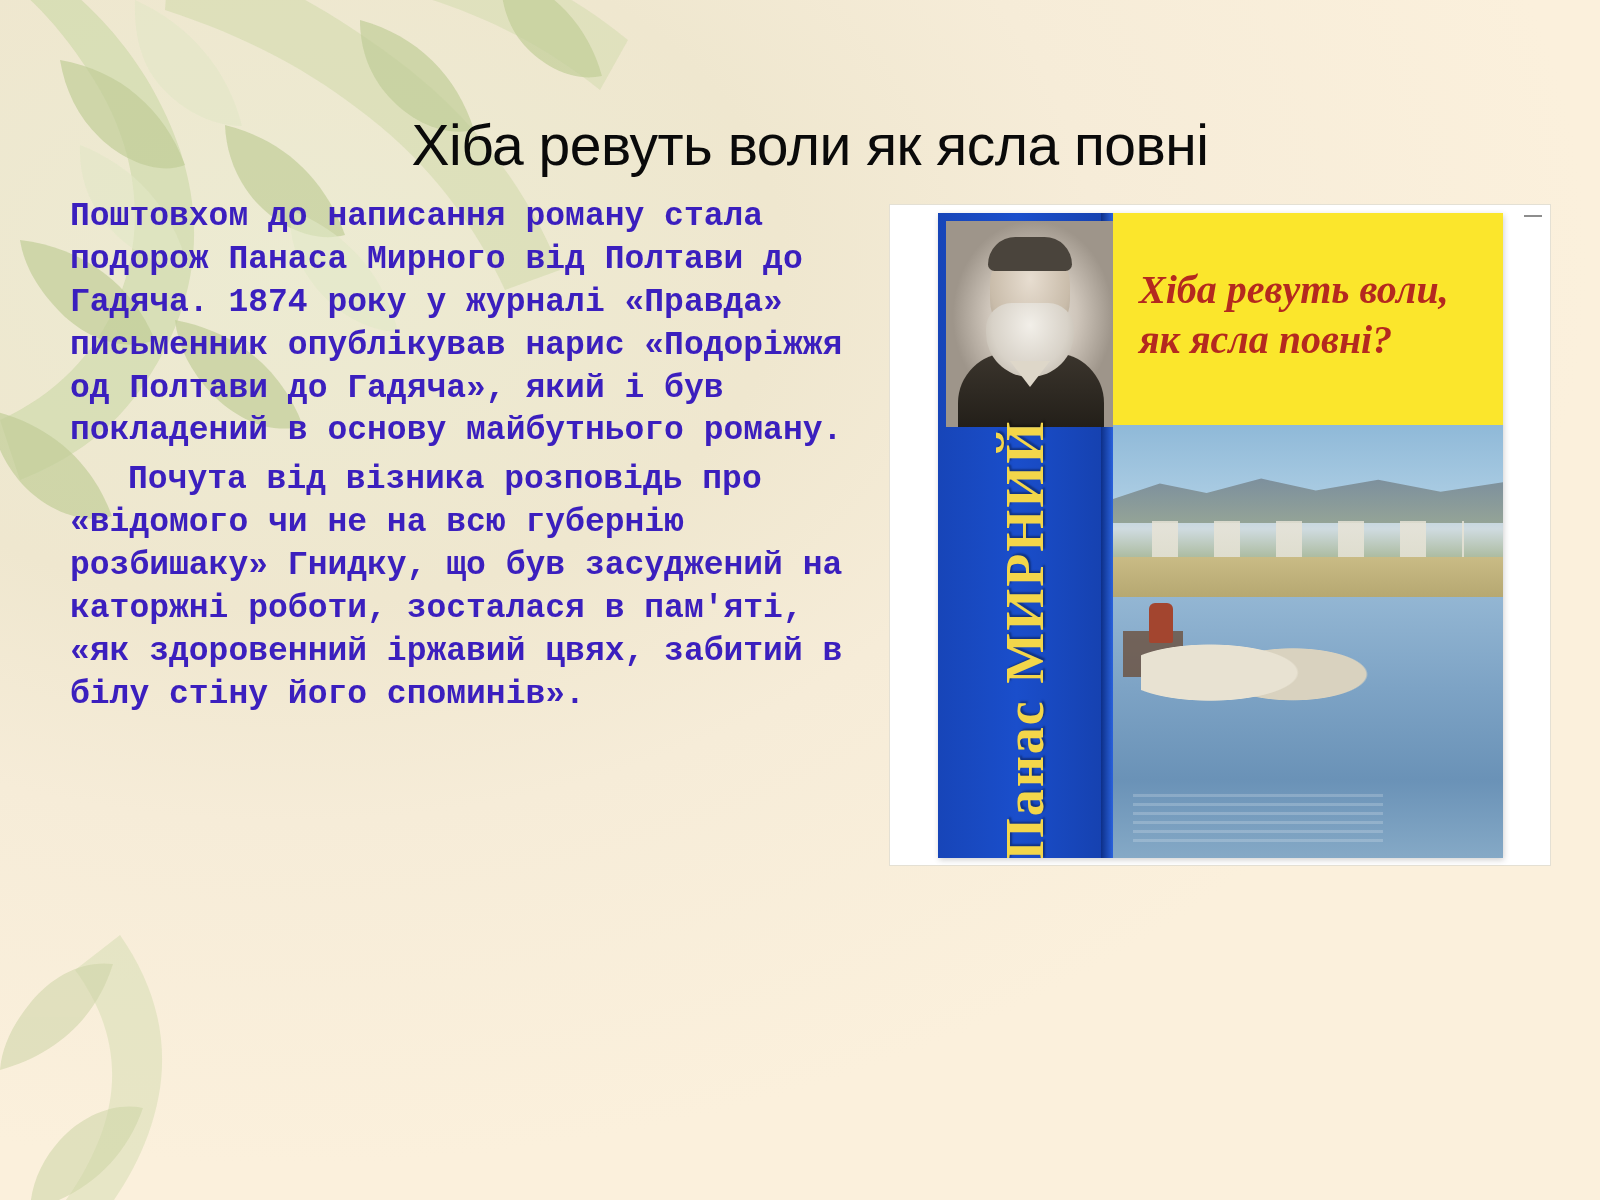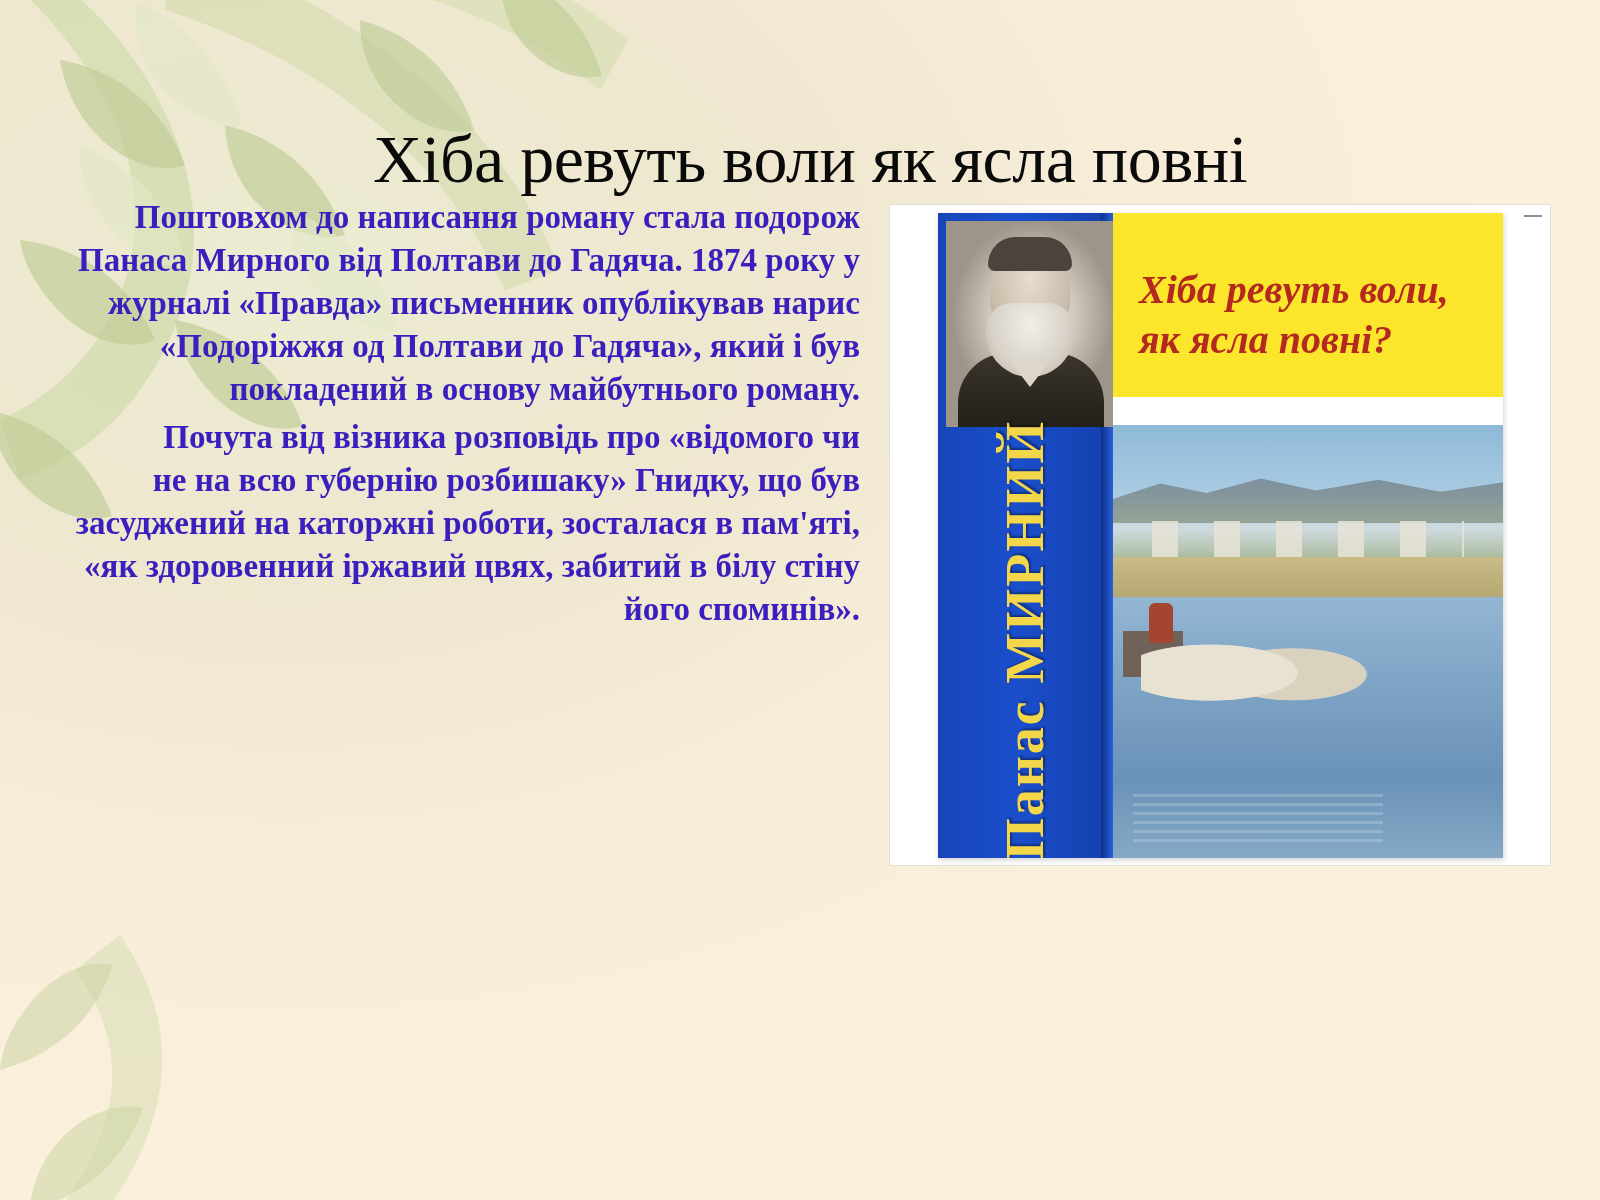--- a/index.html
+++ b/index.html
@@ -46,44 +46,44 @@
     transform: scaleY(-1);
   }
 
   
   .title {
     position: absolute;
     left: 60px;
     top: 78px;
     width: 1500px;
     text-align: center;
-    font-size: 68px;
+    font-size: 57px;
     line-height: 1.05;
     font-weight: 400;
     color: #0a0a0a;
     letter-spacing: -0.5px;
-    font-family: Liberation Serif, serif;
+    font-family: Liberation Sans, sans-serif;
     white-space: nowrap;
   }
 
   
   .body-col {
     position: absolute;
     left: 70px;
     top: 196px;
     width: 790px;
   }
   .para {
     color: #3b1fbe;
     font-weight: bold;
     font-size: 33px;
     line-height: 1.30;
     margin: 0 0 6px 0;
-    font-family: Liberation Serif, serif;
-    text-align: right;
+    font-family: Liberation Mono, monospace;
+    text-align: left;
   }
   .para.indent {
     text-indent: 58px;
   }
   .para.indent2 {
     text-indent: 66px;
   }
 
   
   .book-frame {
@@ -199,21 +199,21 @@
     font-size: 54px;
     letter-spacing: 2px;
     text-shadow: 2px 2px 2px rgba(0,0,0,0.35);
   }
   
   .yellow-block {
     position: absolute;
     left: 175px;
     top: 0;
     right: 0;
-    height: 184px;
+    height: 212px;
     background: #fbe62c;
   }
   .yellow-block .t {
     position: absolute;
     left: 26px;
     top: 52px;
     right: 18px;
     color: #b4291f;
     font-family: "Liberation Serif", serif;
     font-style: italic;

